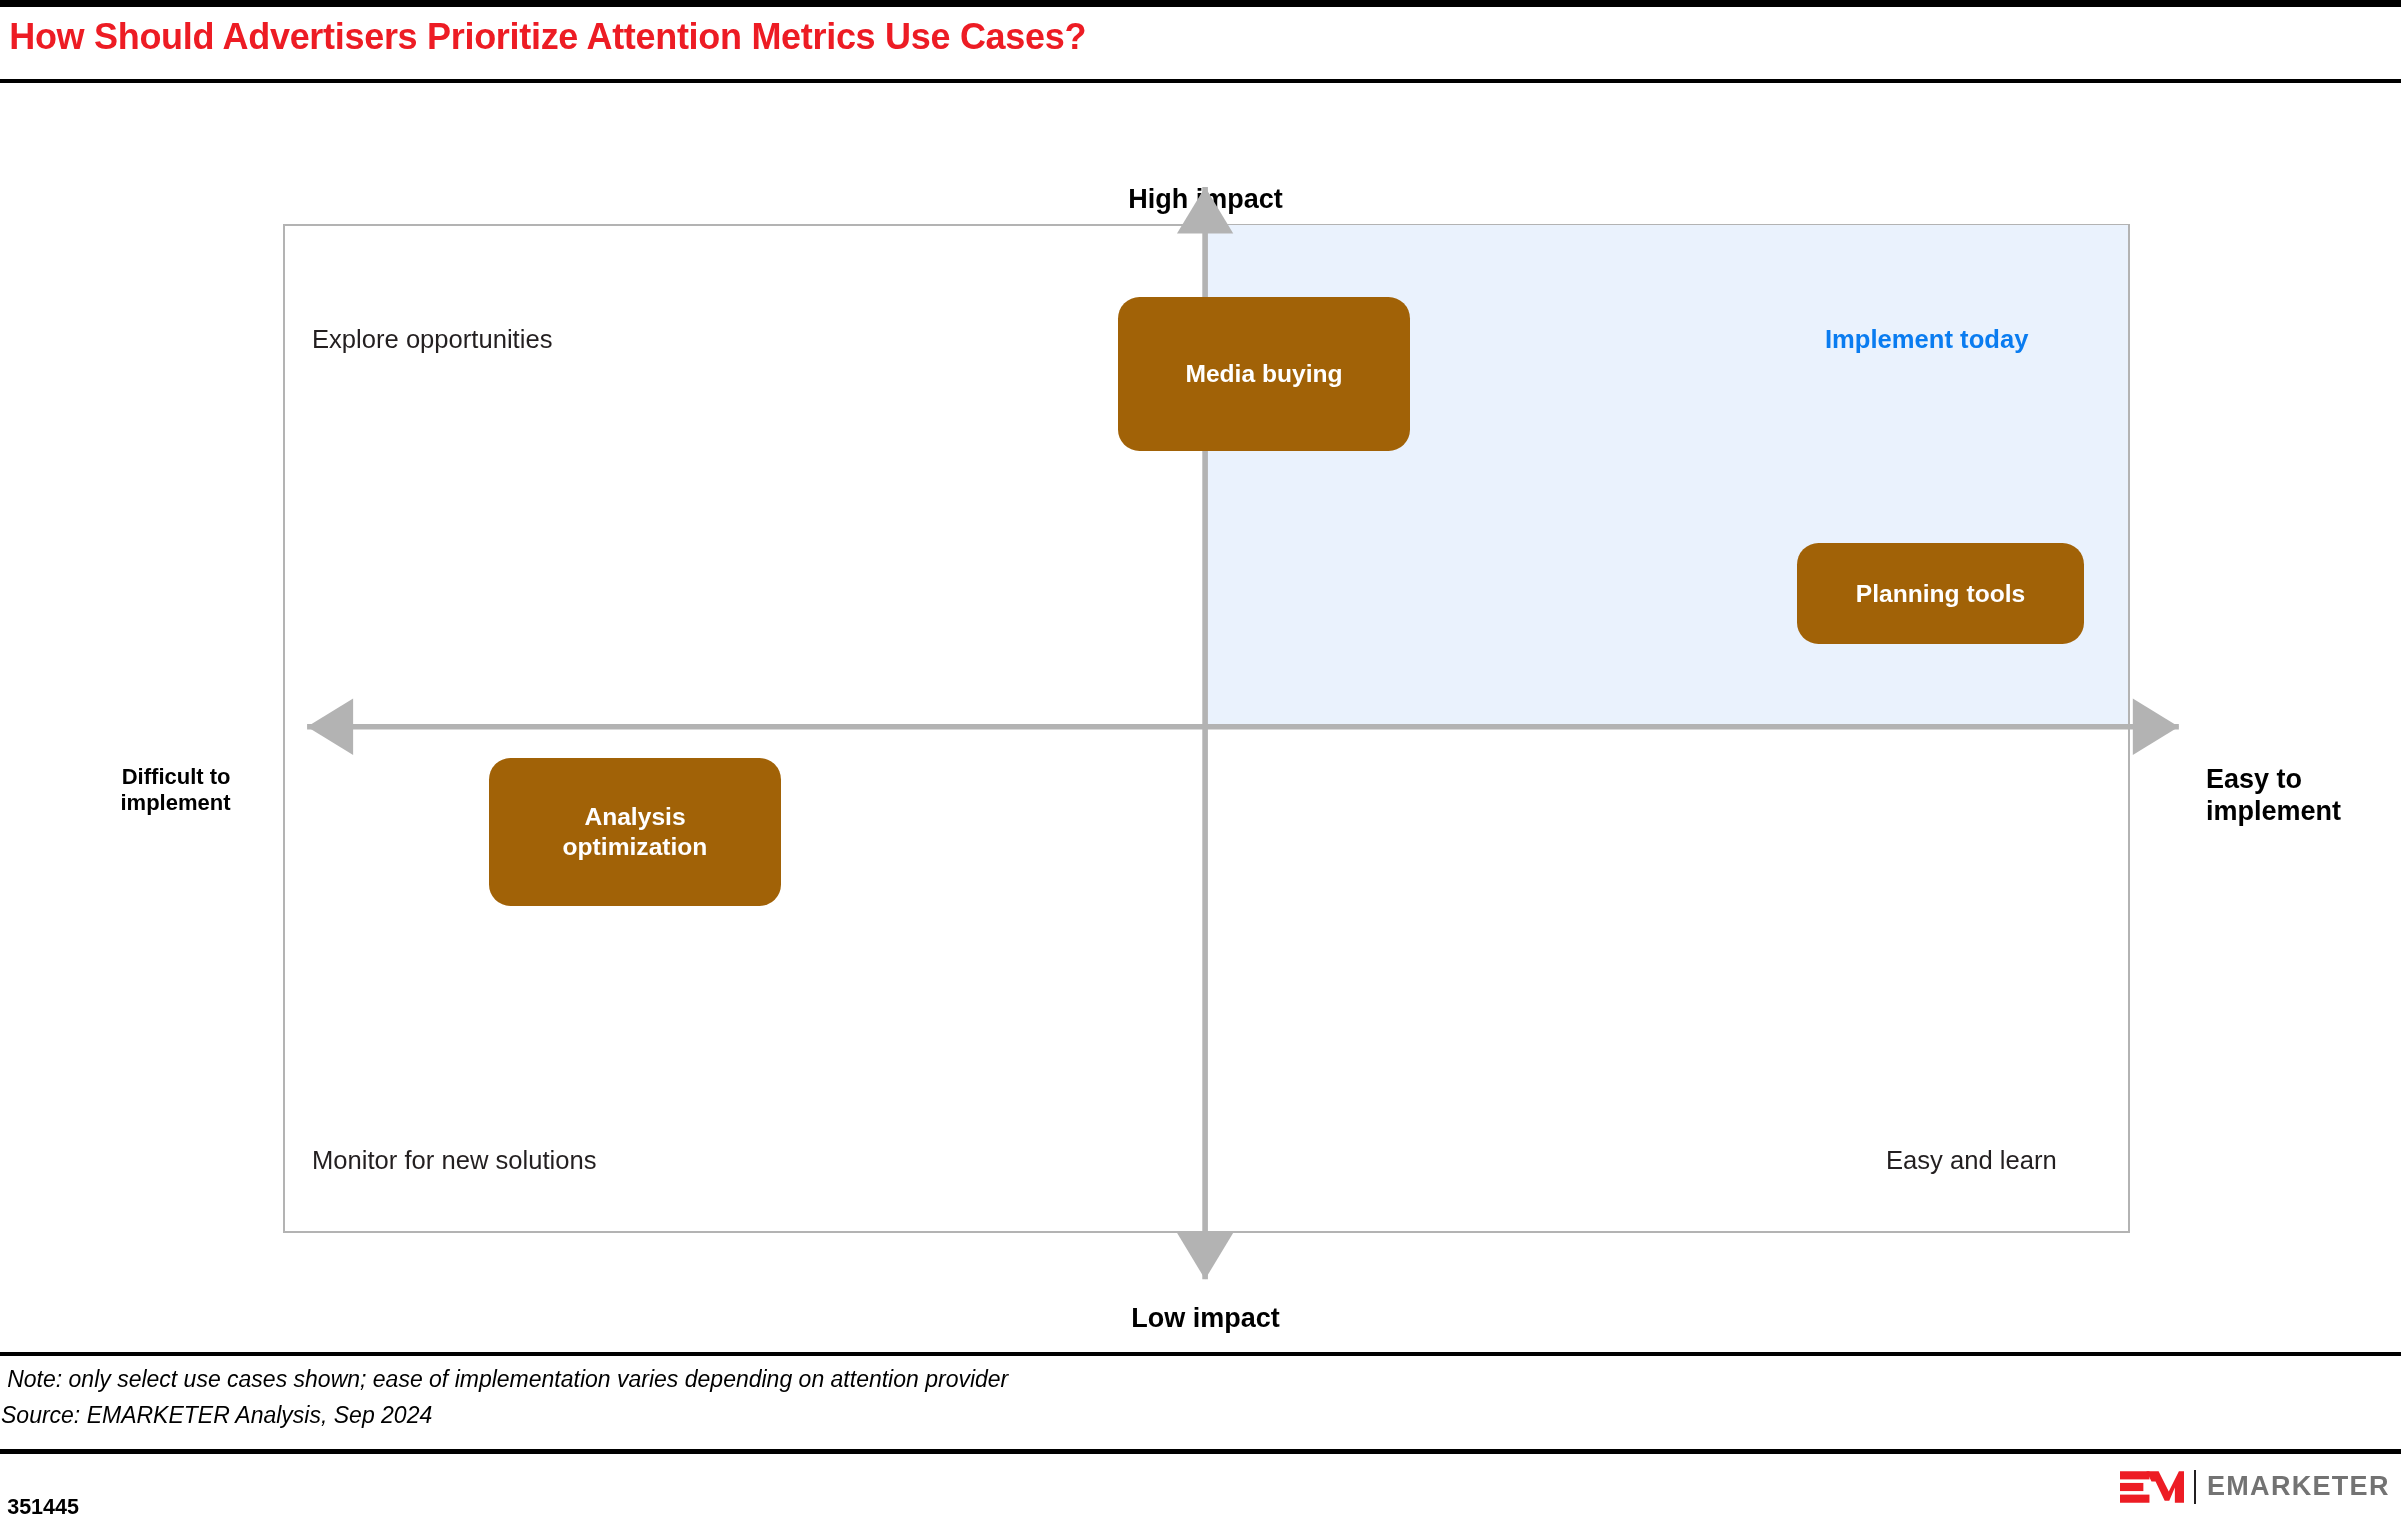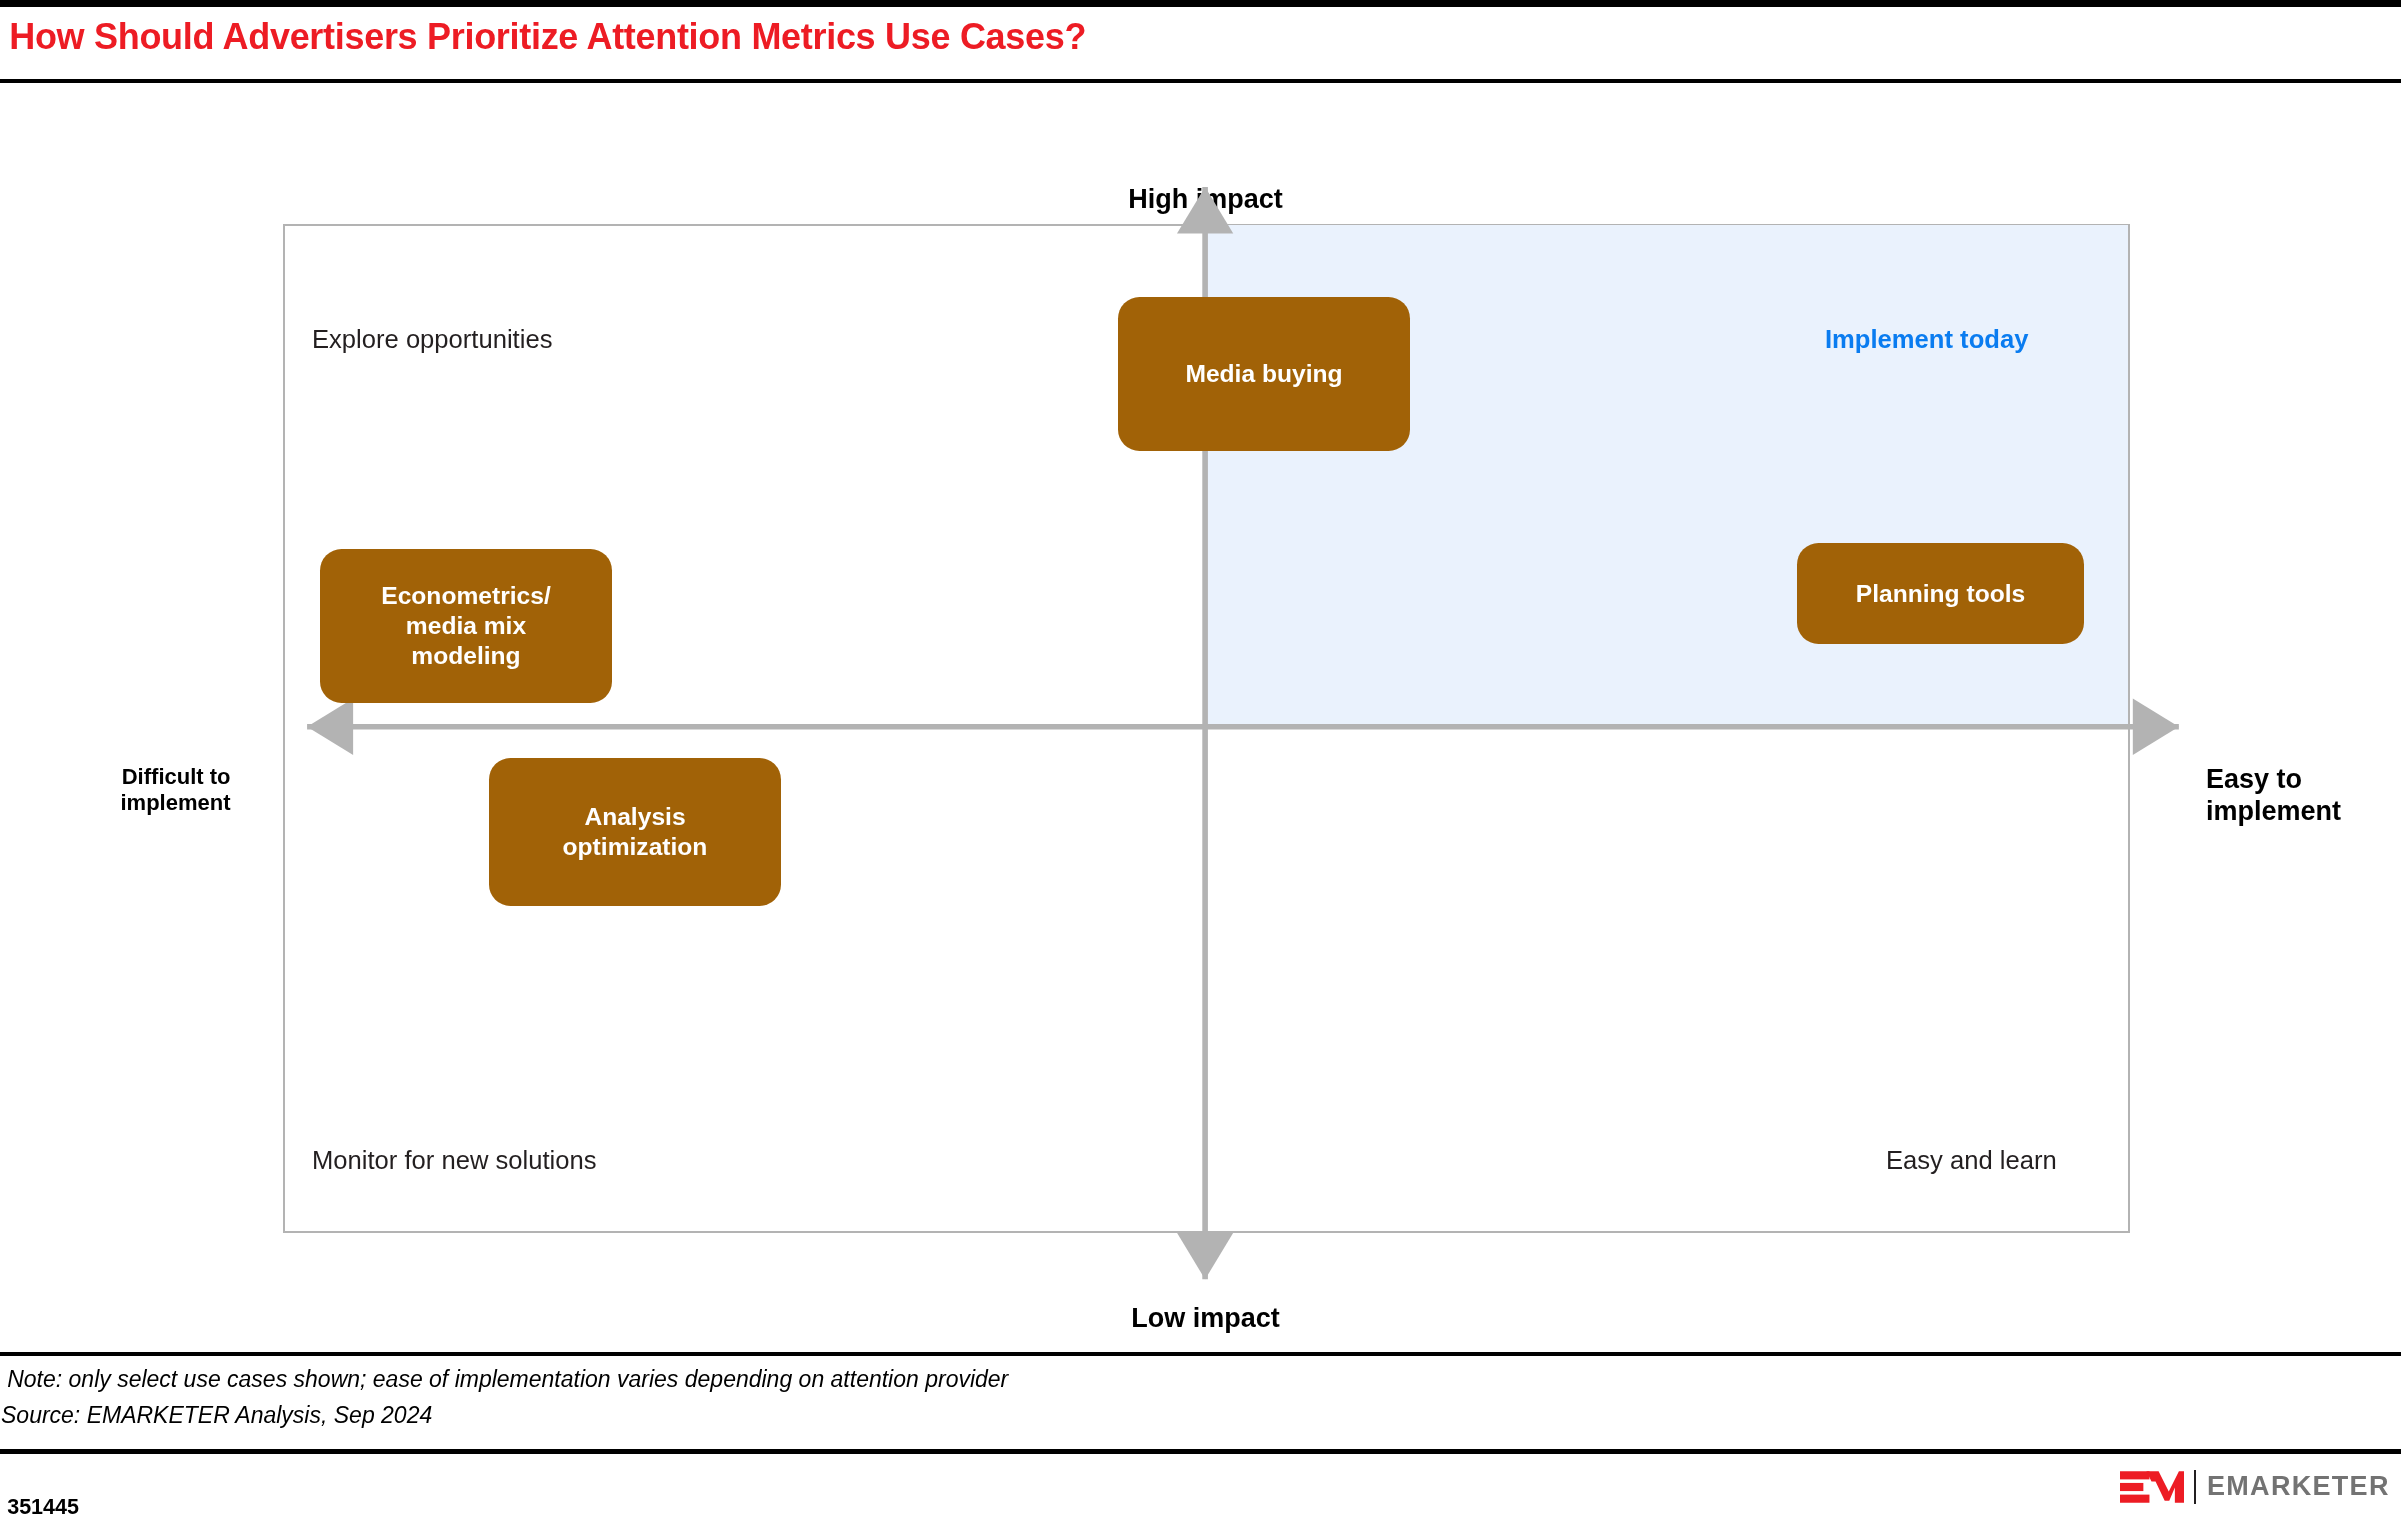--- a/index.html
+++ b/index.html
@@ -240,23 +240,20 @@
 
   <div class="qlabel tl">Explore opportunities</div>
   <div class="qlabel tr">Implement today</div>
   <div class="qlabel bl">Monitor for new solutions</div>
   <div class="qlabel br">Easy and learn</div>
 
   <div class="node" style="left:1118px; top:215px;  width:292px; height:154px;">Media buying</div>
 
   <div class="node" style="left:1797px; top:461px;  width:287px; height:101px;">Planning tools</div>
 
-  <div class="node" style="left:320px;  top:467px;  width:292px; height:154px;">Econometrics/
-media mix
-modeling</div>
 
   <div class="node" style="left:489px;  top:676px; width:292px; height:148px;">Analysis
 optimization</div>
 
 
 </div>
 
 <div class="foot-rule-top"></div>
 <div class="note">Note: only select use cases shown; ease of implementation varies depending on attention provider</div>
 <div class="source">Source: EMARKETER Analysis, Sep 2024</div>

